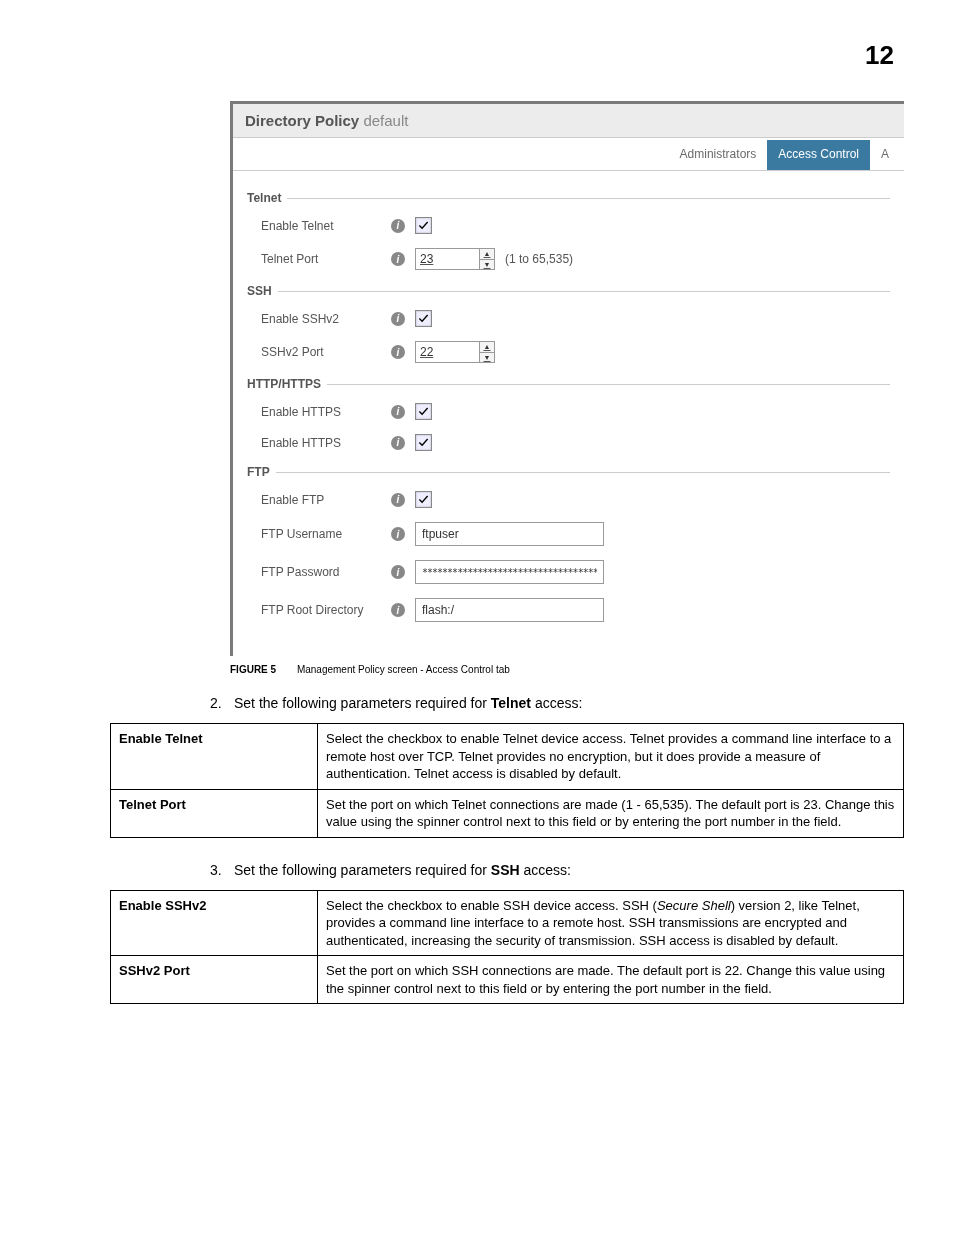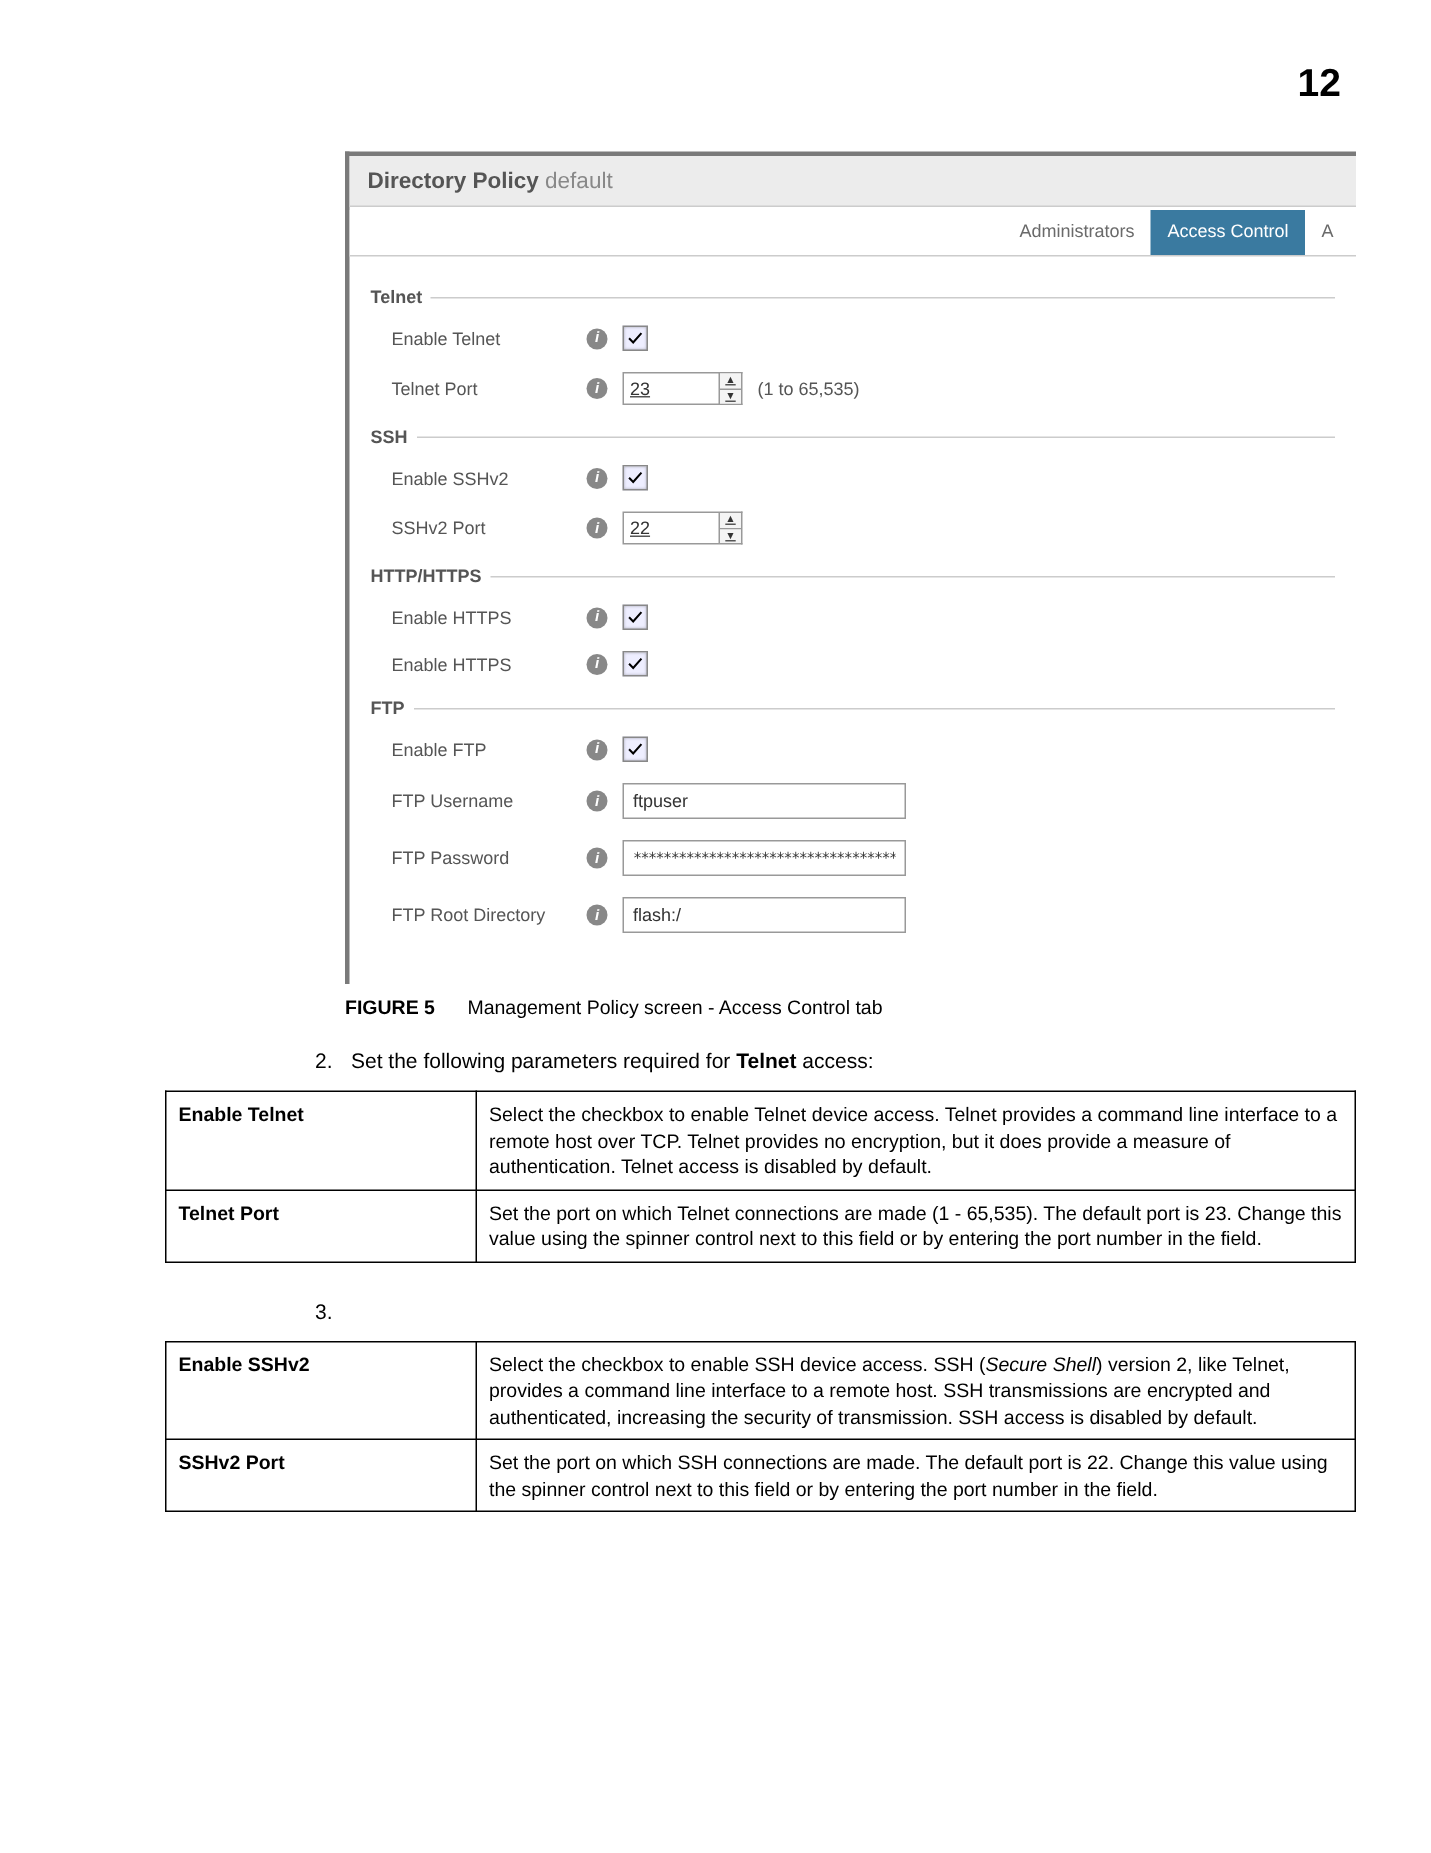--- a/index.html
+++ b/index.html
@@ -147,21 +147,21 @@
     border: 1px solid #999;
     height: 20px;
     width: 175px;
     padding: 1px 6px;
     font-size: 12px;
     color:#333;
   }
   .pw { font-family: monospace; letter-spacing: -1px; font-size:10px; color:#333; overflow:hidden; white-space:nowrap; }
   .figure-caption {
     margin-left: 150px;
-    font-size: 13px;
+    font-size: 10px;
     margin-bottom: 20px;
   }
   .figure-caption .fig-label { font-weight: bold; margin-right: 18px; }
   .instruction {
     margin-left: 130px;
     font-size: 14px;
     margin-bottom: 12px;
     display:flex;
   }
   .instruction .num { width: 24px; }
@@ -332,20 +332,23 @@
   <tr>
     <td class="name">Telnet Port</td>
     <td>Set the port on which Telnet connections are made (1 - 65,535). The default port is 23. Change this value using the spinner control next to this field or by entering the port number in the field.</td>
   </tr>
 </tbody>
     </table>
 </div>
 
 <div class="instruction">
   <span class="num">3.</span>
+  <span>
+    <span>Set the following parameters required for </span><b>SSH</b><span> access:</span>
+  </span>
 </div>
 
 <div class="table-wrap">
 <table class="param">
   <tbody>
         <tr>
     <td class="name">Enable SSHv2</td>
     <td>
       <span>Select the checkbox to enable SSH device access. SSH (</span><em>Secure Shell</em><span>) version 2, like Telnet, provides a command line interface to a remote host. SSH transmissions are encrypted and authenticated, increasing the security of transmission. SSH access is disabled by default.</span>
     </td>

